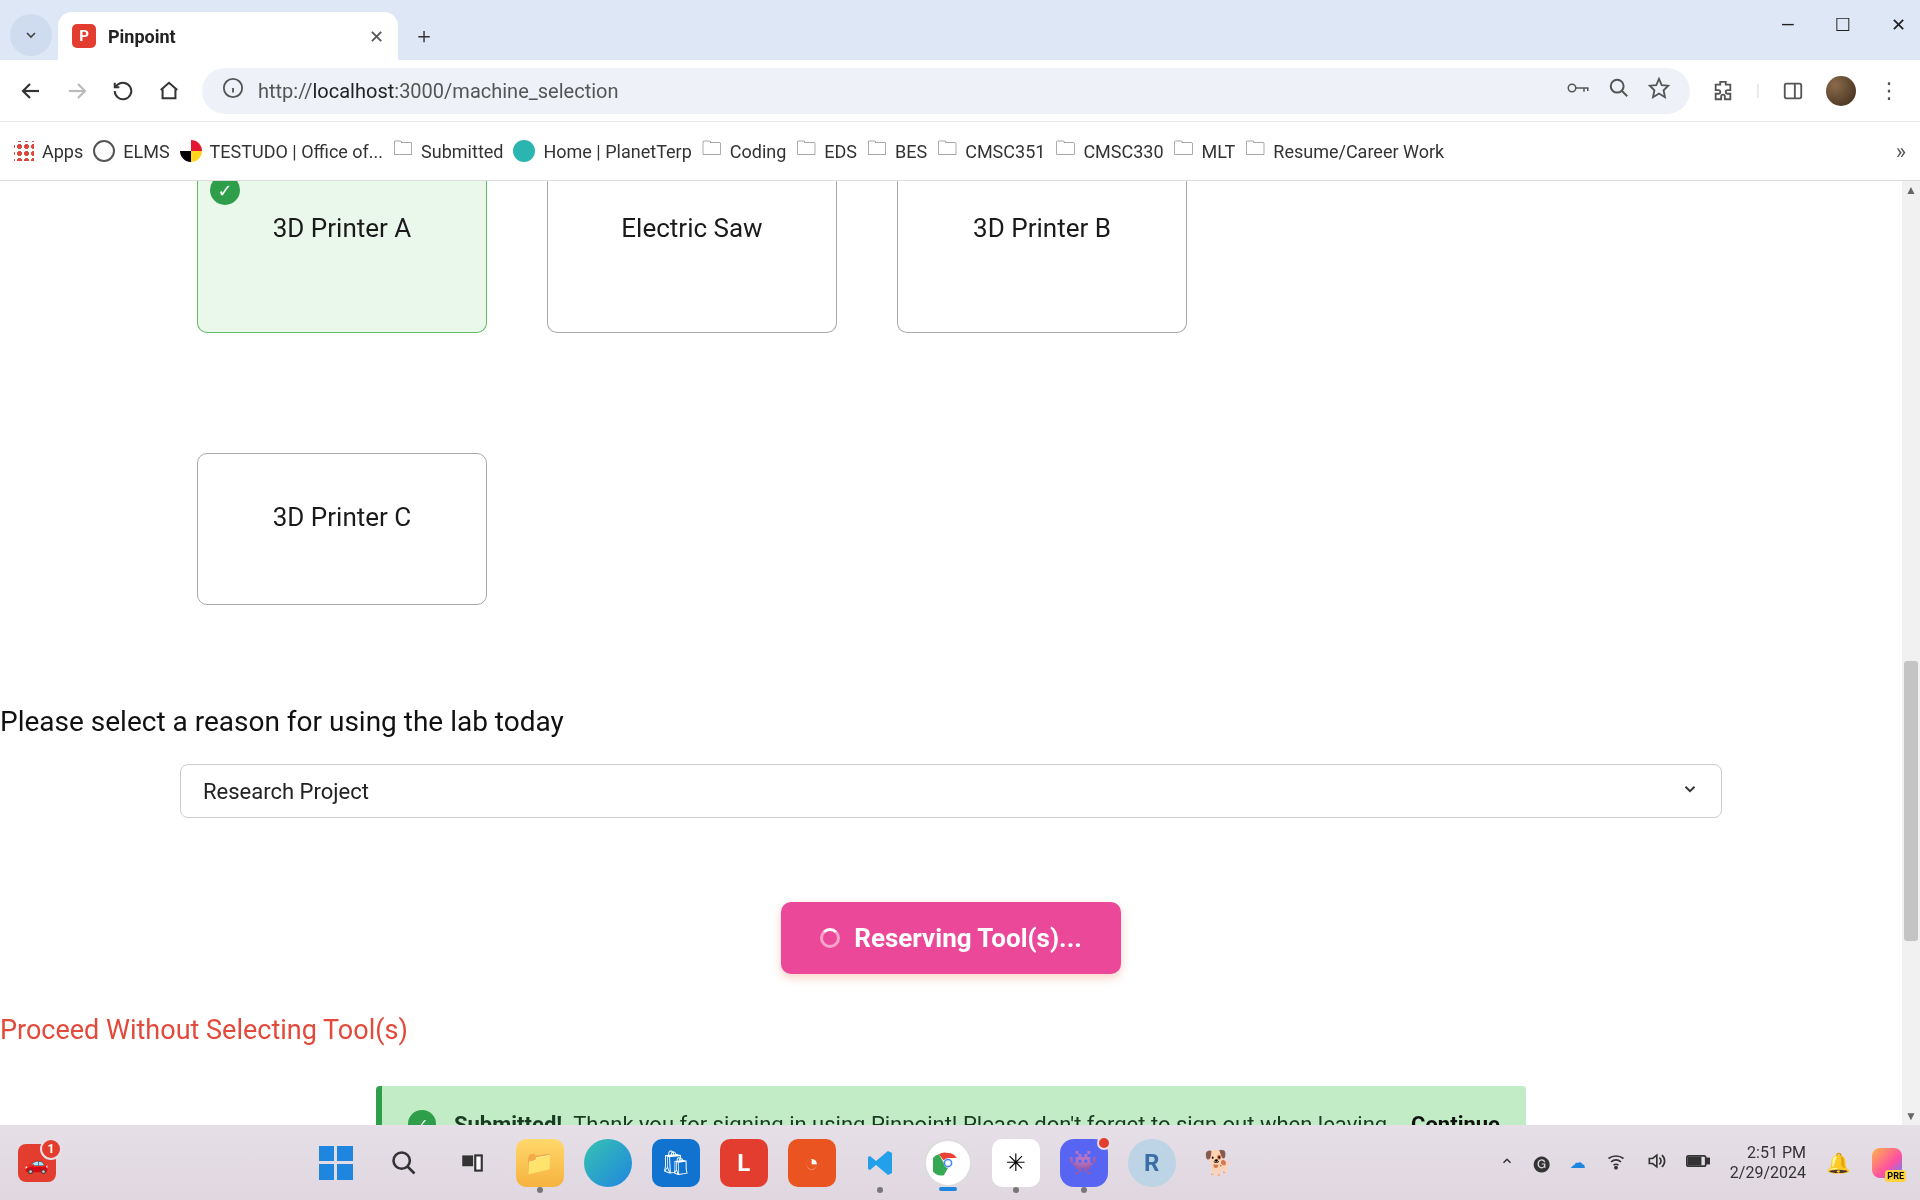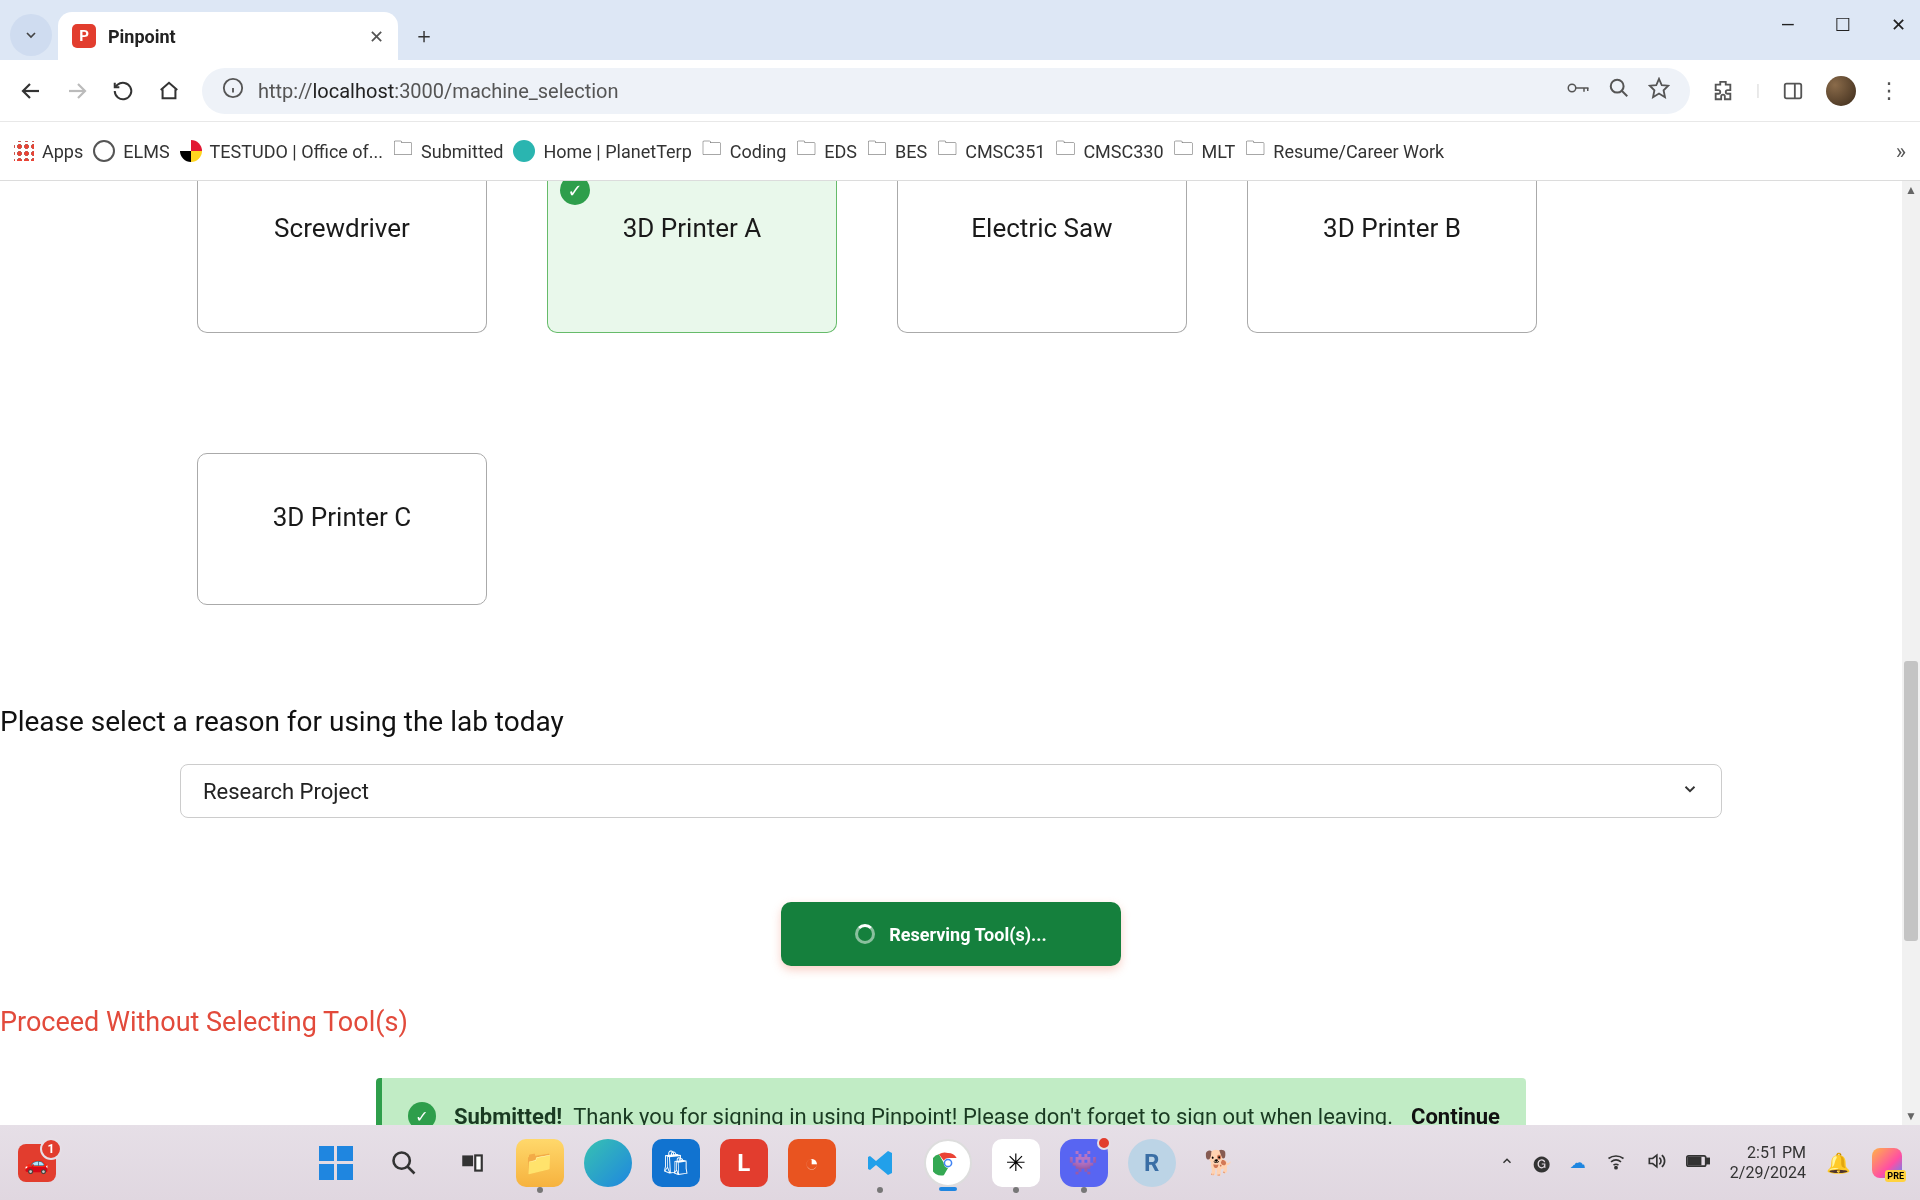--- a/index.html
+++ b/index.html
@@ -226,23 +226,23 @@
     height:54px;
     display:flex;align-items:center;justify-content:space-between;
     padding:0 22px;
     font-size:22px;color:#222;
   }
   .select .chev{color:#555;font-size:20px;}
 
   .reserve-btn{
     margin: 84px auto 0 auto;
     display:flex;align-items:center;justify-content:center;gap:14px;
-    width: 340px; height:64px;
-    background:#15803d;
-    color:#fff;font-weight:700;font-size:18px;
+    width: 340px; height:72px;
+    background:#ec4899;
+    color:#fff;font-weight:700;font-size:26px;
     border-radius:10px;
     box-shadow:0 4px 10px rgba(241,154,130,.45);
   }
   .spinner{
     width:20px;height:20px;border:3px solid rgba(255,255,255,.5);
     border-top-color:#fff;border-radius:50%;
     display:inline-block;
   }
   .proceed-link{
     text-align:left;
@@ -455,23 +455,20 @@
         <span class="bm-folder">🗀</span>
         <span>Resume/Career Work</span>
       </span>
     <span class="bm-overflow">»</span>
   </div>
 </div>
 
 <div class="viewport">
   <div class="content-inner">
     <div class="machines-grid">
-      <div class="machine-card partial">
-        <span>Screwdriver</span>
-      </div>
       <div class="machine-card partial selected">
         <span class="check-badge">✓</span>
         <span>3D Printer A</span>
       </div>
       <div class="machine-card partial">
         <span>Electric Saw</span>
       </div>
       <div class="machine-card partial">
         <span>3D Printer B</span>
       </div>

